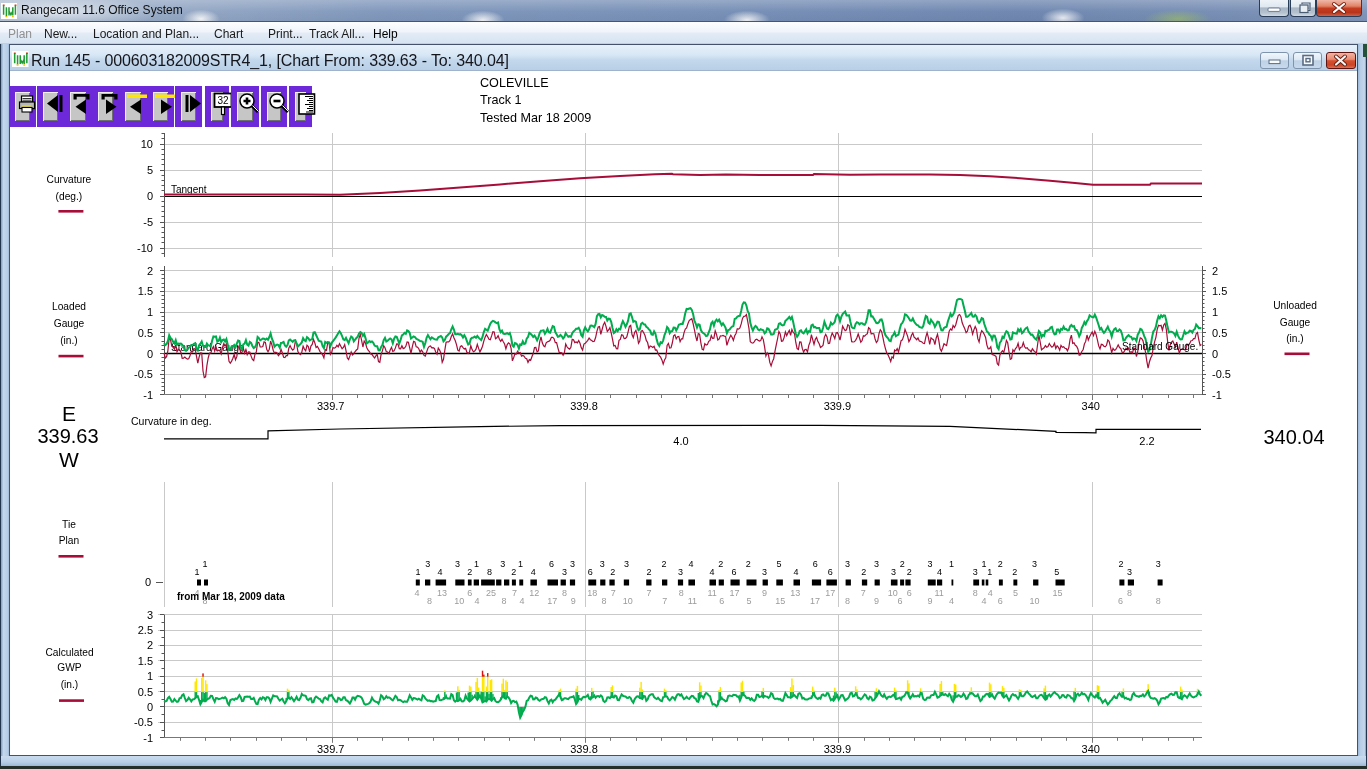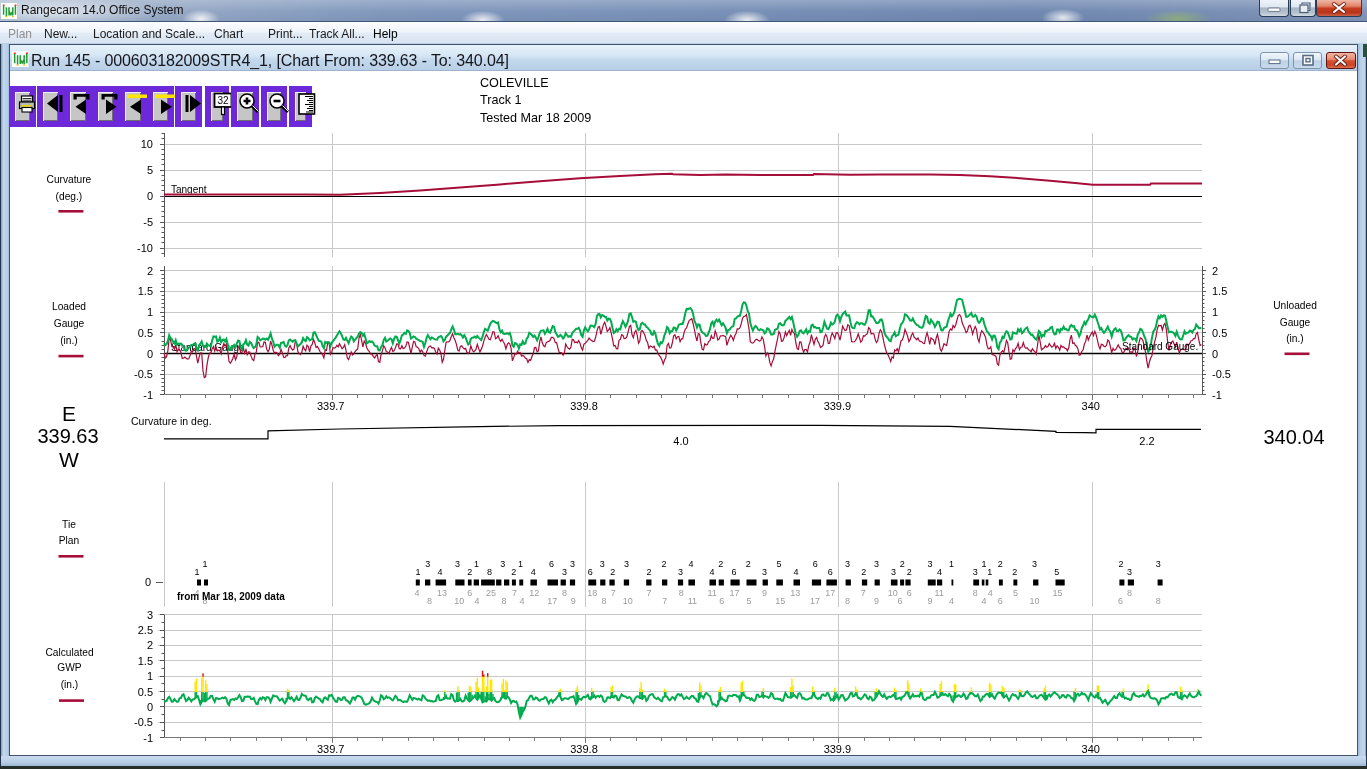--- a/index.html
+++ b/index.html
@@ -737,21 +737,21 @@
       <text x="480" y="122" font-size="12.6" text-anchor="start" fill="#000">Tested Mar 18 2009</text>
     </svg></div>
 <div class="abs" id="titlebar"></div>
 <svg style="position:absolute;left:1px;top:3px" width="16" height="16" viewBox="0 0 16 16">
 <rect x="0" y="0" width="16" height="16" fill="#fff"></rect>
 <path d="M2.6 2.6 V11.8 M5.4 13.2 V4.2 M8 12.6 V4.2 M8 8.2 L9.9 11.6 L11.8 8.2 M11.8 4.2 V12.6 M14.4 2.6 V11.8" stroke="#1f9c33" stroke-width="1.5" fill="none"></path>
 <path d="M1.8 2.2 h1.8" stroke="#e03000" stroke-width="1.4"></path>
 <path d="M13.6 2.2 h1.8" stroke="#e03000" stroke-width="1.4"></path>
 <path d="M4.5 13.6 h1.8 M11 13.6 h1.7" stroke="#e8c000" stroke-width="1.4"></path>
 </svg>
-<div class="abs" id="titletext">Rangecam 14.0 Office System</div>
+<div class="abs" id="titletext">Rangecam 11.6 Office System</div>
 <div class="abs wb" style="left:1259px;top:0;width:30px;height:17px;
 background:linear-gradient(180deg,#eef3f8 0%,#dfe8f0 42%,#a9b6c5 50%,#b4c0cd 78%,#cfd9e2 100%)">
 <svg width="28" height="16" viewBox="0 0 28 16">
       <rect x="8" y="8" width="12" height="3.4" rx="1" fill="#fff" stroke="#50637e" stroke-width="0.8"></rect>
     </svg></div>
 <div class="abs wb" style="left:1289.5px;top:0;width:26px;height:17px;
 background:linear-gradient(180deg,#eef3f8 0%,#dfe8f0 42%,#a9b6c5 50%,#b4c0cd 78%,#cfd9e2 100%)">
 <svg width="24" height="16" viewBox="0 0 24 16">
       <g fill="none" stroke="#4a5c74" stroke-width="1.2">
 <rect x="9" y="5" width="8" height="7.5" fill="#e9eef5"></rect>
@@ -761,21 +761,21 @@
     </svg></div>
 <div class="abs wb" style="left:1316px;top:0;width:46px;height:17px;
 background:linear-gradient(180deg,#f0b8a8 0%,#e08468 38%,#c53d20 52%,#b8341b 78%,#cd6247 100%)">
 <svg width="44" height="16" viewBox="0 0 44 16">
       <path d="M17 4 L27 12 M27 4 L17 12" stroke="#7a1f10" stroke-width="4" stroke-linecap="round"></path>
       <path d="M17 4 L27 12 M27 4 L17 12" stroke="#fff" stroke-width="2.2" stroke-linecap="round"></path>
     </svg></div>
 <div class="abs" id="menubar"></div>
 <div class="mi" style="left:8px;color:#909090">Plan</div>
 <div class="mi" style="left:44px;color:#1a1a1a">New...</div>
-<div class="mi" style="left:93px;color:#1a1a1a">Location and Scale...</div>
+<div class="mi" style="left:93px;color:#1a1a1a">Location and Plan...</div>
 <div class="mi" style="left:214px;color:#1a1a1a">Chart</div>
 <div class="mi" style="left:268px;color:#1a1a1a">Print...</div>
 <div class="mi" style="left:309px;color:#1a1a1a">Track All...</div>
 <div class="mi" style="left:373px;color:#000000">Help</div>
 <div class="abs" id="frameL"></div>
 <div class="abs" id="frameR"></div>
 <div class="abs" id="frameB"></div>
 <div class="abs" id="taskbar"></div>
 <div class="abs" style="left:1362.5px;top:44px;width:4.5px;height:13px;background:#27523a"></div>
 <div class="abs" style="left:9px;top:44px;width:1349px;height:712px;border:1px solid #44536b;pointer-events:none"></div>

